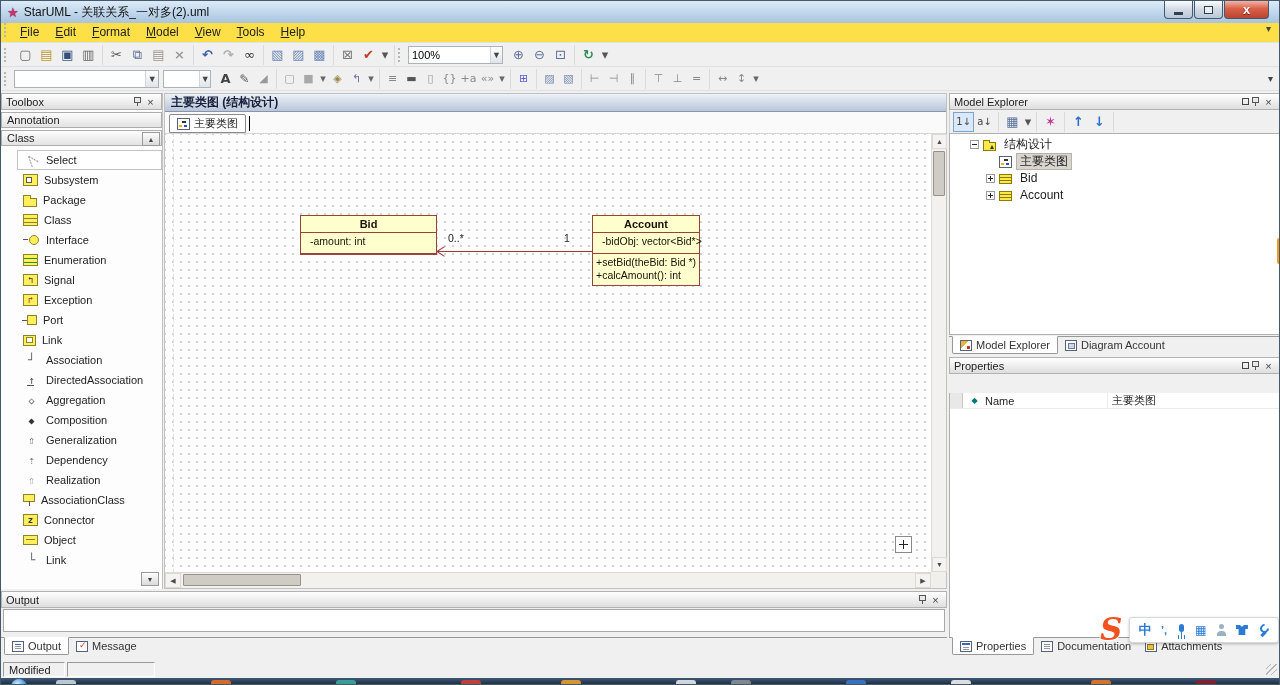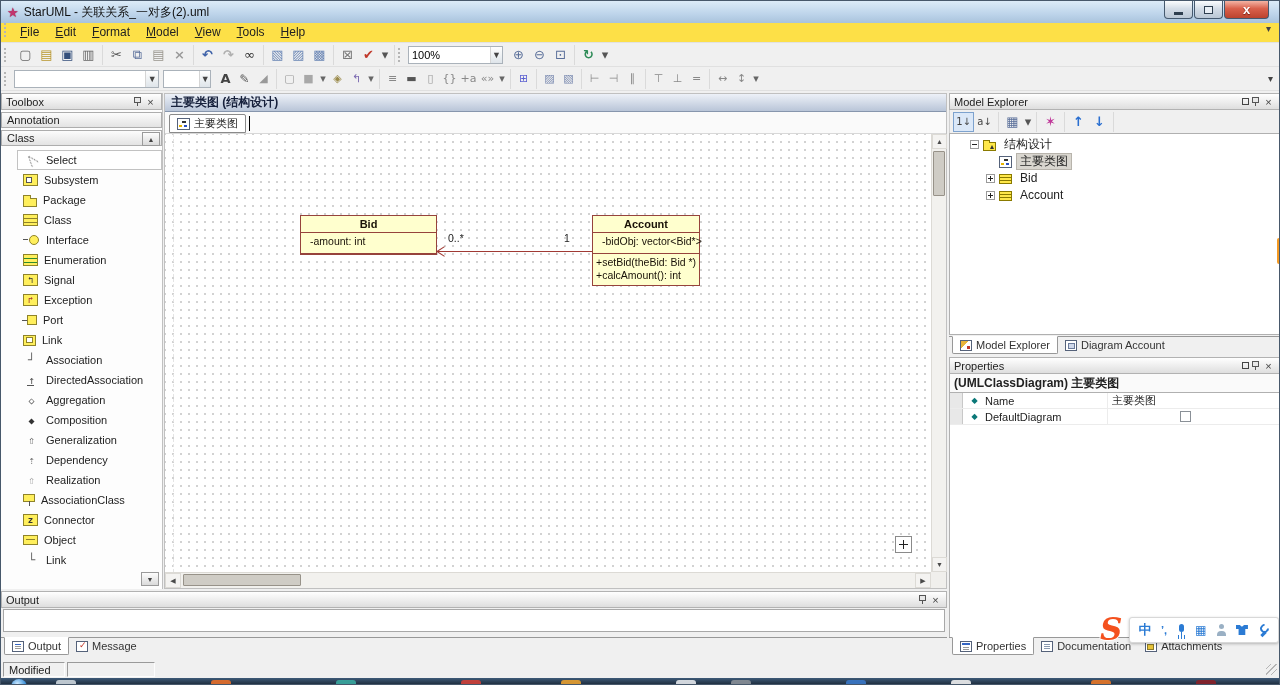--- a/index.html
+++ b/index.html
@@ -623,50 +623,36 @@
     </div>
 
     <div class="props">
       <div class="phdr">
         <span>Properties</span>
         <span class="sp"></span>
         <span class="hic maxi"></span>
         <span class="hic pin-i"></span>
         <span class="hic">×</span>
       </div>
-      <div class="props-title">
-        <span>(UMLClassDiagram) 主要类图</span>
-      </div>
       <div class="props-grid">
         <div>
 
             <div class="prop-row">
               <span class="pg"></span>
               <span class="pn">
                 <i class="pic" data-picon="diamond"></i>
                 <span>Name</span>
               </span>
               <span class="pv">
                 <span>主要类图</span>
 
               </span>
             </div>
 
 
-            <div class="prop-row" data-check="true">
-              <span class="pg"></span>
-              <span class="pn">
-                <i class="pic" data-picon="diamond"></i>
-                <span>DefaultDiagram</span>
-              </span>
-              <span class="pv">
-                <span></span>
-                <span class="pcheck"></span>
-              </span>
-            </div>
           </div>
       </div>
       <div class="btabs" style="bottom:0;top:auto;">
 
           <div class="btab" data-active="true">
             <span class="btab-ic" data-icon2="properties"></span>
             <span>Properties</span>
           </div>
 
           <div class="btab">

